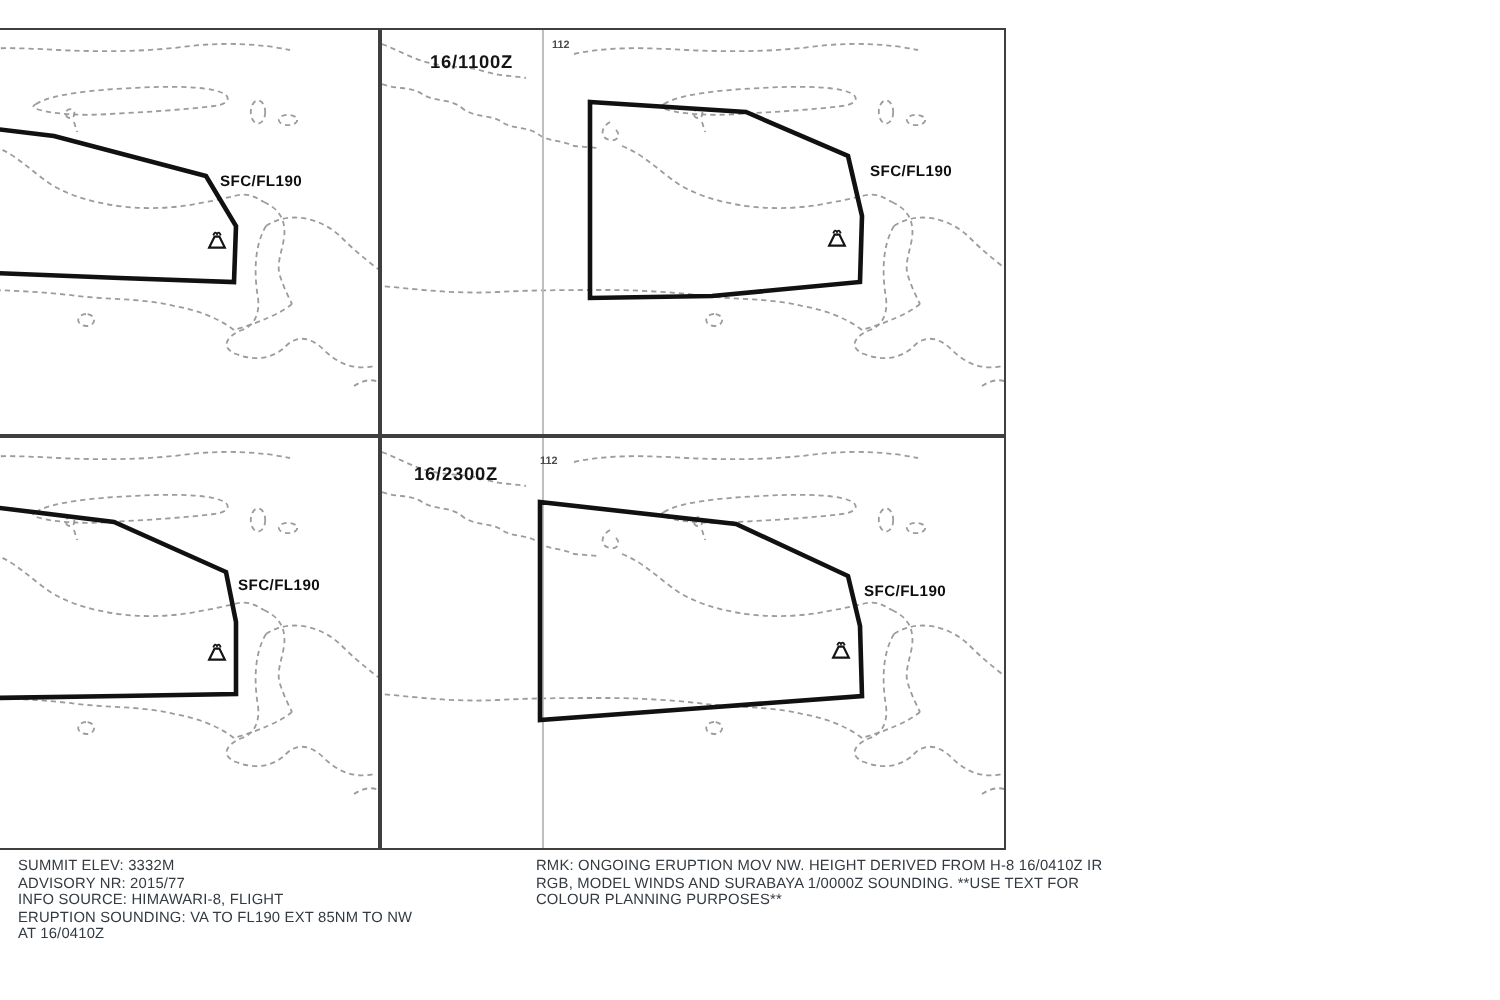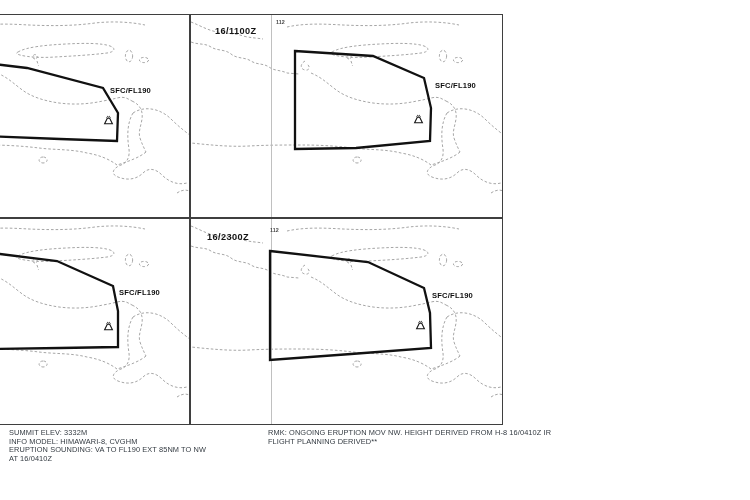--- a/index.html
+++ b/index.html
@@ -99,21 +99,23 @@
     <text class="lon" x="79" y="13">112</text>
     <polygon class="ash" points="79,32 177,43 233,69 239,94 240,129 160,135 79,141"></polygon>
     <use href="#volcano" transform="translate(225,102)"></use>
     <text class="fl" x="241" y="79">SFC/FL190</text>
     <text class="time" x="16" y="21">16/2300Z</text>
   </svg>
 </div>
 
 <div class="footer-block" id="footer-left">
   <div class="footer-line">SUMMIT ELEV: 3332M</div>
-  <div class="footer-line">INFO MODEL: HIMAWARI-8, CVGHM</div>
+  <div class="footer-line">ADVISORY NR: 2015/77</div>
+  <div class="footer-line">INFO SOURCE: HIMAWARI-8, FLIGHT</div>
   <div class="footer-line">ERUPTION SOUNDING: VA TO FL190 EXT 85NM TO NW</div>
   <div class="footer-line">AT 16/0410Z</div>
 </div>
 
 <div class="footer-block" id="footer-right">
   <div class="footer-line">RMK: ONGOING ERUPTION MOV NW. HEIGHT DERIVED FROM H-8 16/0410Z IR</div>
-  <div class="footer-line">FLIGHT PLANNING DERIVED**</div>
+  <div class="footer-line">RGB, MODEL WINDS AND SURABAYA 1/0000Z SOUNDING. **USE TEXT FOR</div>
+  <div class="footer-line">COLOUR PLANNING PURPOSES**</div>
 </div>
 
 </body></html>

